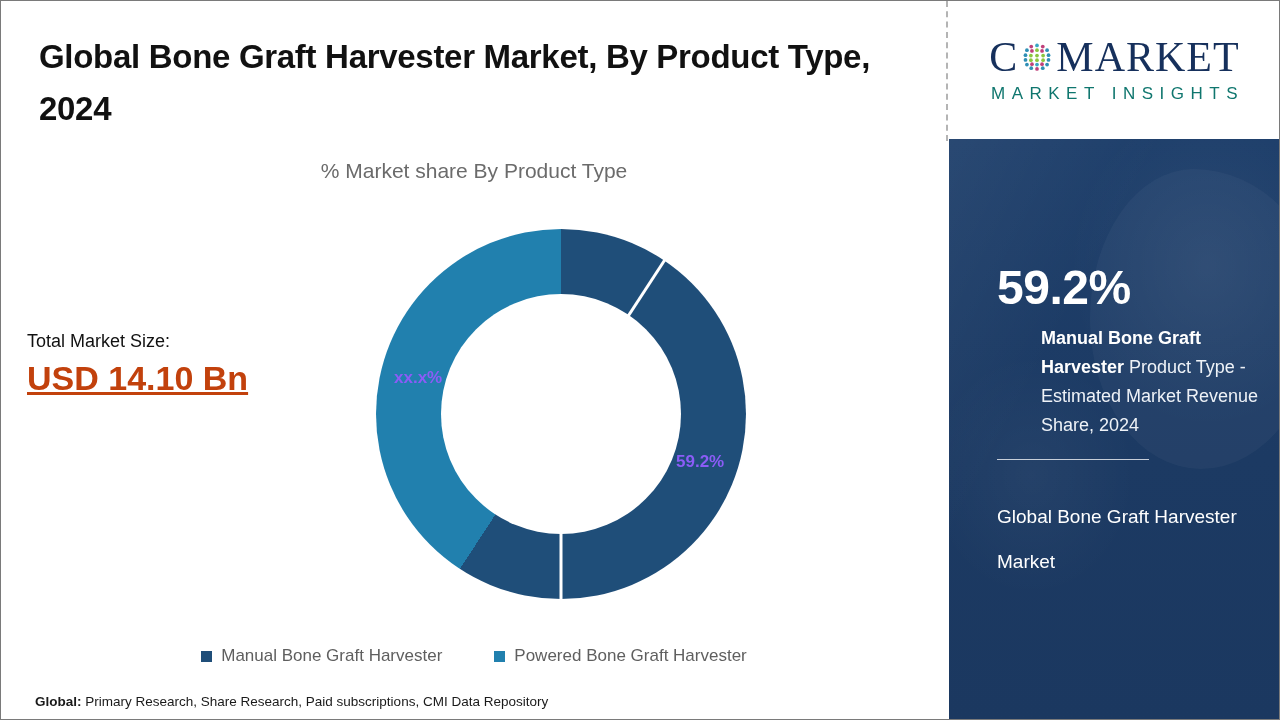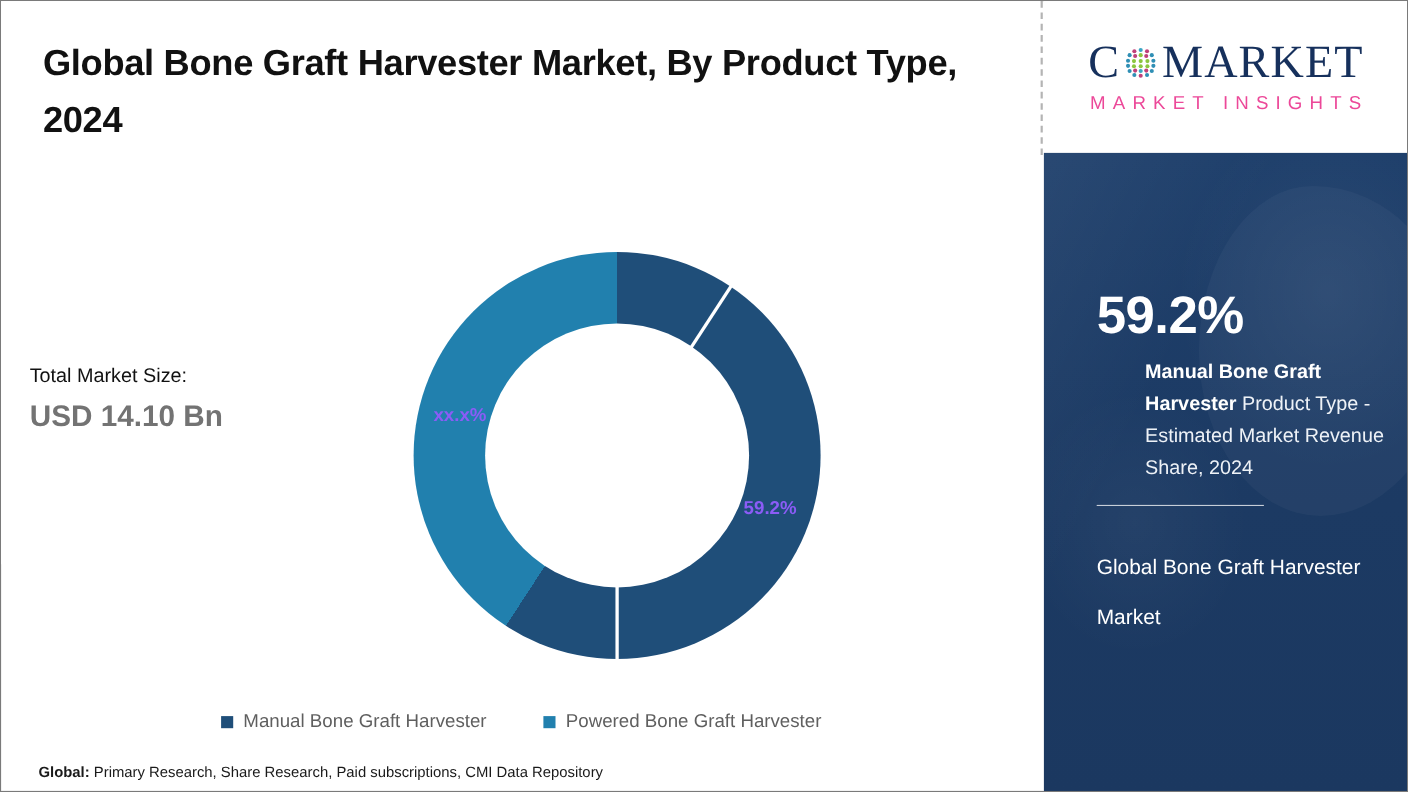--- a/index.html
+++ b/index.html
@@ -63,24 +63,25 @@
     top: 322px;
     width: 300px;
   }
   .market-size-label {
     font-size: 18px;
     color: #111111;
     line-height: 36px;
     font-weight: normal;
   }
   .market-size-value {
-    font-size: 27px;
-    color: #737373;
+    font-size: 34px;
+    color: #c2410c;
     line-height: 38px;
     font-weight: bold;
+    text-decoration: underline;
   }
 
   
   .donut-wrap {
     position: absolute;
     left: 375px;
     top: 228px;
     width: 370px;
     height: 370px;
   }
@@ -189,21 +190,21 @@
     width: 36px;
     height: 36px;
     margin: 0 1px;
     flex: 0 0 auto;
   }
   .logo-sub {
     margin-top: 6px;
     font-family: "Liberation Sans", sans-serif;
     font-size: 17px;
     letter-spacing: 6.5px;
-    color: #ec4899;
+    color: #0f766e;
     padding-left: 6px;
   }
 
   
   .stat-panel {
     position: absolute;
     left: 948px;
     top: 138px;
     width: 331px;
     height: 580px;
@@ -276,20 +277,21 @@
 </style>
 </head>
 <body>
 
 <div id="infographic">
 
   <div class="main-panel">
 
     <div class="chart-title">Global Bone Graft Harvester Market, By Product Type, 2024</div>
 
+    <div class="chart-subtitle">% Market share By Product Type</div>
 
     <div class="market-size-block">
       <div class="market-size-label">Total Market Size:</div>
       <div class="market-size-value">USD 14.10 Bn</div>
     </div>
 
     <div class="donut-wrap">
       <div class="donut-ring" id="donut-ring" style="background: conic-gradient(rgb(31, 78, 121) 0deg, rgb(31, 78, 121) 213.12deg, rgb(33, 128, 174) 213.12deg, rgb(33, 128, 174) 360deg);"></div>
       <div class="donut-hole"></div>
       <div class="slice-divider" id="divider-0" style="transform: rotate(0deg) translateX(-50%);"></div>

